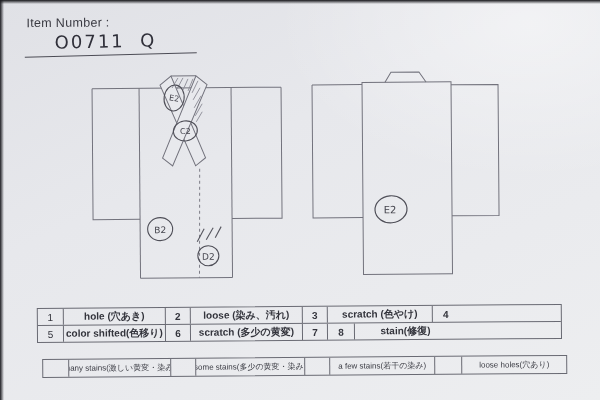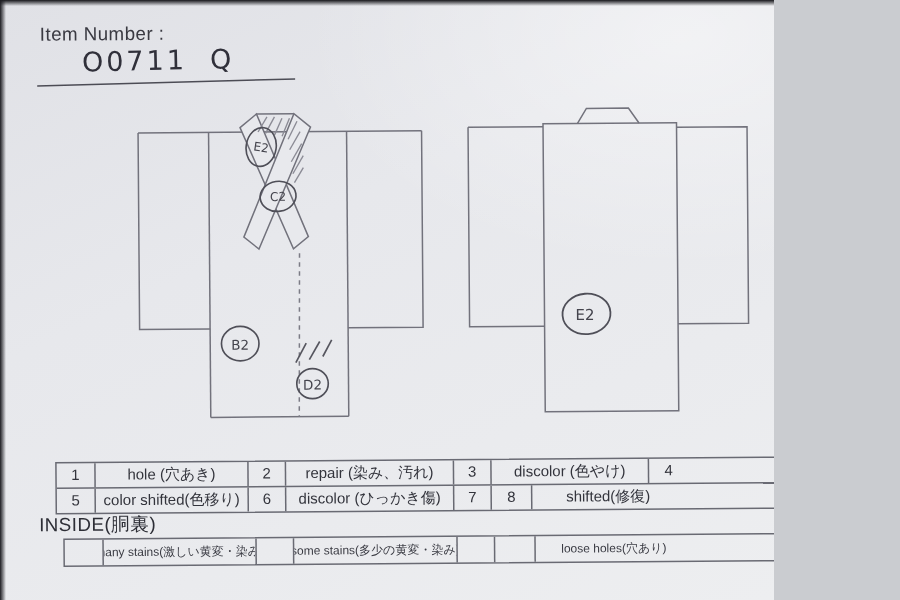--- a/index.html
+++ b/index.html
@@ -2,21 +2,21 @@
 <html><head>
 <meta charset="utf-8">
 <style>
   html,body{margin:0;padding:0;}
   body{
     width:600px;height:400px;overflow:hidden;
     font-family:"Liberation Sans",sans-serif;
     background:#caccd0;
   }
   .photo{
-    position:relative;width:516px;height:400px;overflow:hidden;
+    position:relative;width:600px;height:400px;overflow:hidden;
     background:
       radial-gradient(ellipse 420px 260px at 88% 6%, rgba(255,255,255,.45), rgba(255,255,255,0) 60%),
       linear-gradient(155deg,#e0e1e6 0%,#e7e8ec 38%,#eaebee 70%,#edeef0 100%);
   }
   .edge-top{position:absolute;left:0;top:0;width:600px;height:4px;
     background:linear-gradient(#17171b,rgba(23,23,27,0));}
   .edge-left{position:absolute;left:0;top:0;width:4px;height:400px;
     background:linear-gradient(90deg,#1d1d22,rgba(29,29,34,0));}
   .tilt{position:absolute;left:0;top:0;width:600px;height:400px;
     transform:rotate(-0.45deg);transform-origin:300px 210px;}
@@ -29,21 +29,21 @@
 
   
   .diagram{position:absolute;left:0;top:0;}
 
   
   .ltable{position:absolute;left:36px;top:306px;width:523px;border:1px solid #696a73;box-sizing:content-box;}
   .lrow{display:flex;height:16px;}
   .lrow + .lrow{border-top:1px solid #696a73;}
   .lc{box-sizing:border-box;display:flex;align-items:center;justify-content:center;
       font-size:10px;color:#33343c;white-space:nowrap;overflow:hidden;}
-  .lc + .lc{border-left:1px solid #696a73;}
+  .lc + .lc{border-left:1px solid #696a73;font-weight:bold;}
 
   .inside-label{position:absolute;left:25px;top:340px;font-size:12.5px;color:#2d2e36;letter-spacing:.3px;}
 
   .itable{position:absolute;left:41px;top:357px;width:523px;border:1px solid #696a73;display:flex;height:17px;}
   .ic{box-sizing:border-box;display:flex;align-items:center;justify-content:center;
       font-size:8px;color:#3a3b43;white-space:nowrap;overflow:hidden;}
   .ic + .ic{border-left:1px solid #696a73;}
 
   .mark-text{font-family:"DejaVu Sans",sans-serif;fill:#44444d;}
 </style>
@@ -112,42 +112,42 @@
       </g>
       <ellipse cx="391" cy="210" rx="16" ry="13.5" transform="rotate(-4 391 210)" stroke="#4f4f58" stroke-width="1.2" fill="none"></ellipse>
       <text class="mark-text" x="390" y="214" font-size="10" text-anchor="middle">E2</text>
     </svg>
 
     <div class="ltable">
       <div class="lrow">
         <div class="lc" style="width:25px">1</div>
         <div class="lc" style="width:102px">hole (穴あき)</div>
         <div class="lc" style="width:25px">2</div>
-        <div class="lc" style="width:112px">repair (染み、汚れ)</div>
+        <div class="lc" style="width:112px">loose (染み、汚れ)</div>
         <div class="lc" style="width:25px">3</div>
-        <div class="lc" style="width:105px">discolor (色やけ)</div>
+        <div class="lc" style="width:105px">scratch (色やけ)</div>
         <div class="lc" style="width:27px">4</div>
       </div>
       <div class="lrow">
         <div class="lc" style="width:25px">5</div>
         <div class="lc" style="width:102px">color shifted(色移り)</div>
         <div class="lc" style="width:25px">6</div>
-        <div class="lc" style="width:112px">discolor (ひっかき傷)</div>
+        <div class="lc" style="width:112px">scratch (多少の黄変)</div>
         <div class="lc" style="width:25px">7</div>
         <div class="lc" style="width:27px">8</div>
-        <div class="lc" style="width:102px">shifted(修復)</div>
+        <div class="lc" style="width:102px">stain(修復)</div>
       </div>
     </div>
 
-    <div class="inside-label">INSIDE(胴裏)</div>
 
     <div class="itable">
       <div class="ic" style="width:25px"></div>
       <div class="ic" style="width:102px">many stains(激しい黄変・染み)</div>
       <div class="ic" style="width:25px"></div>
       <div class="ic" style="width:109px">some stains(多少の黄変・染み)</div>
       <div class="ic" style="width:25px"></div>
+      <div class="ic" style="width:105px">a few stains(若干の染み)</div>
       <div class="ic" style="width:27px"></div>
       <div class="ic" style="width:105px">loose holes(穴あり)</div>
     </div>
 
   </div>
 </div>
 
 </body></html>

